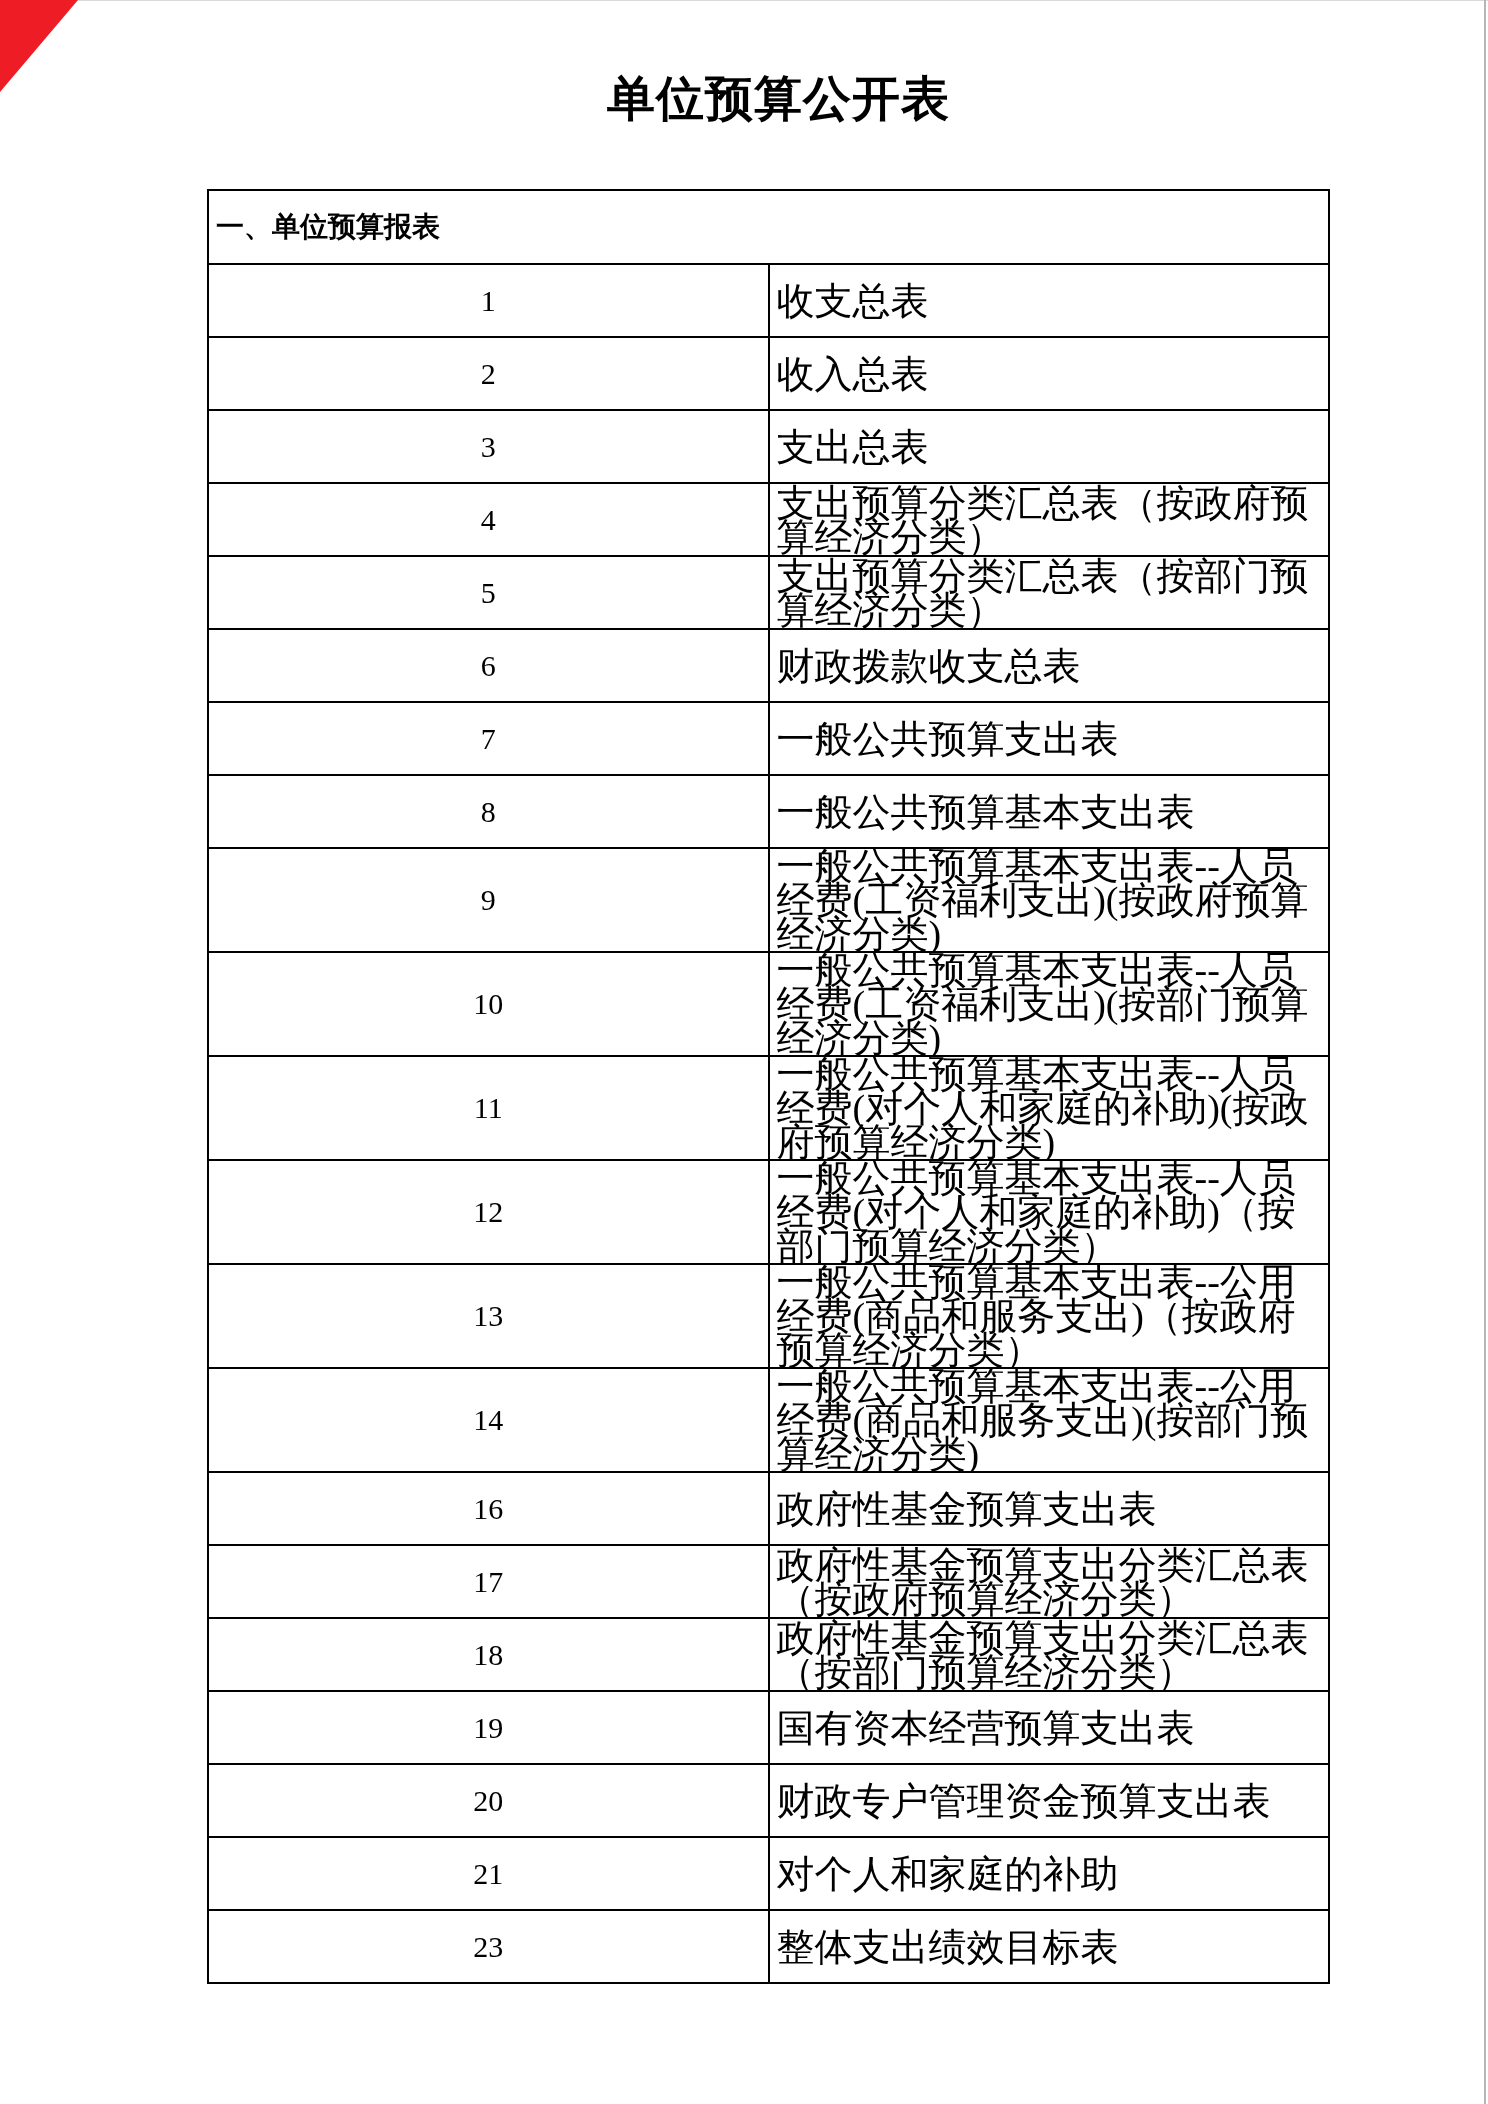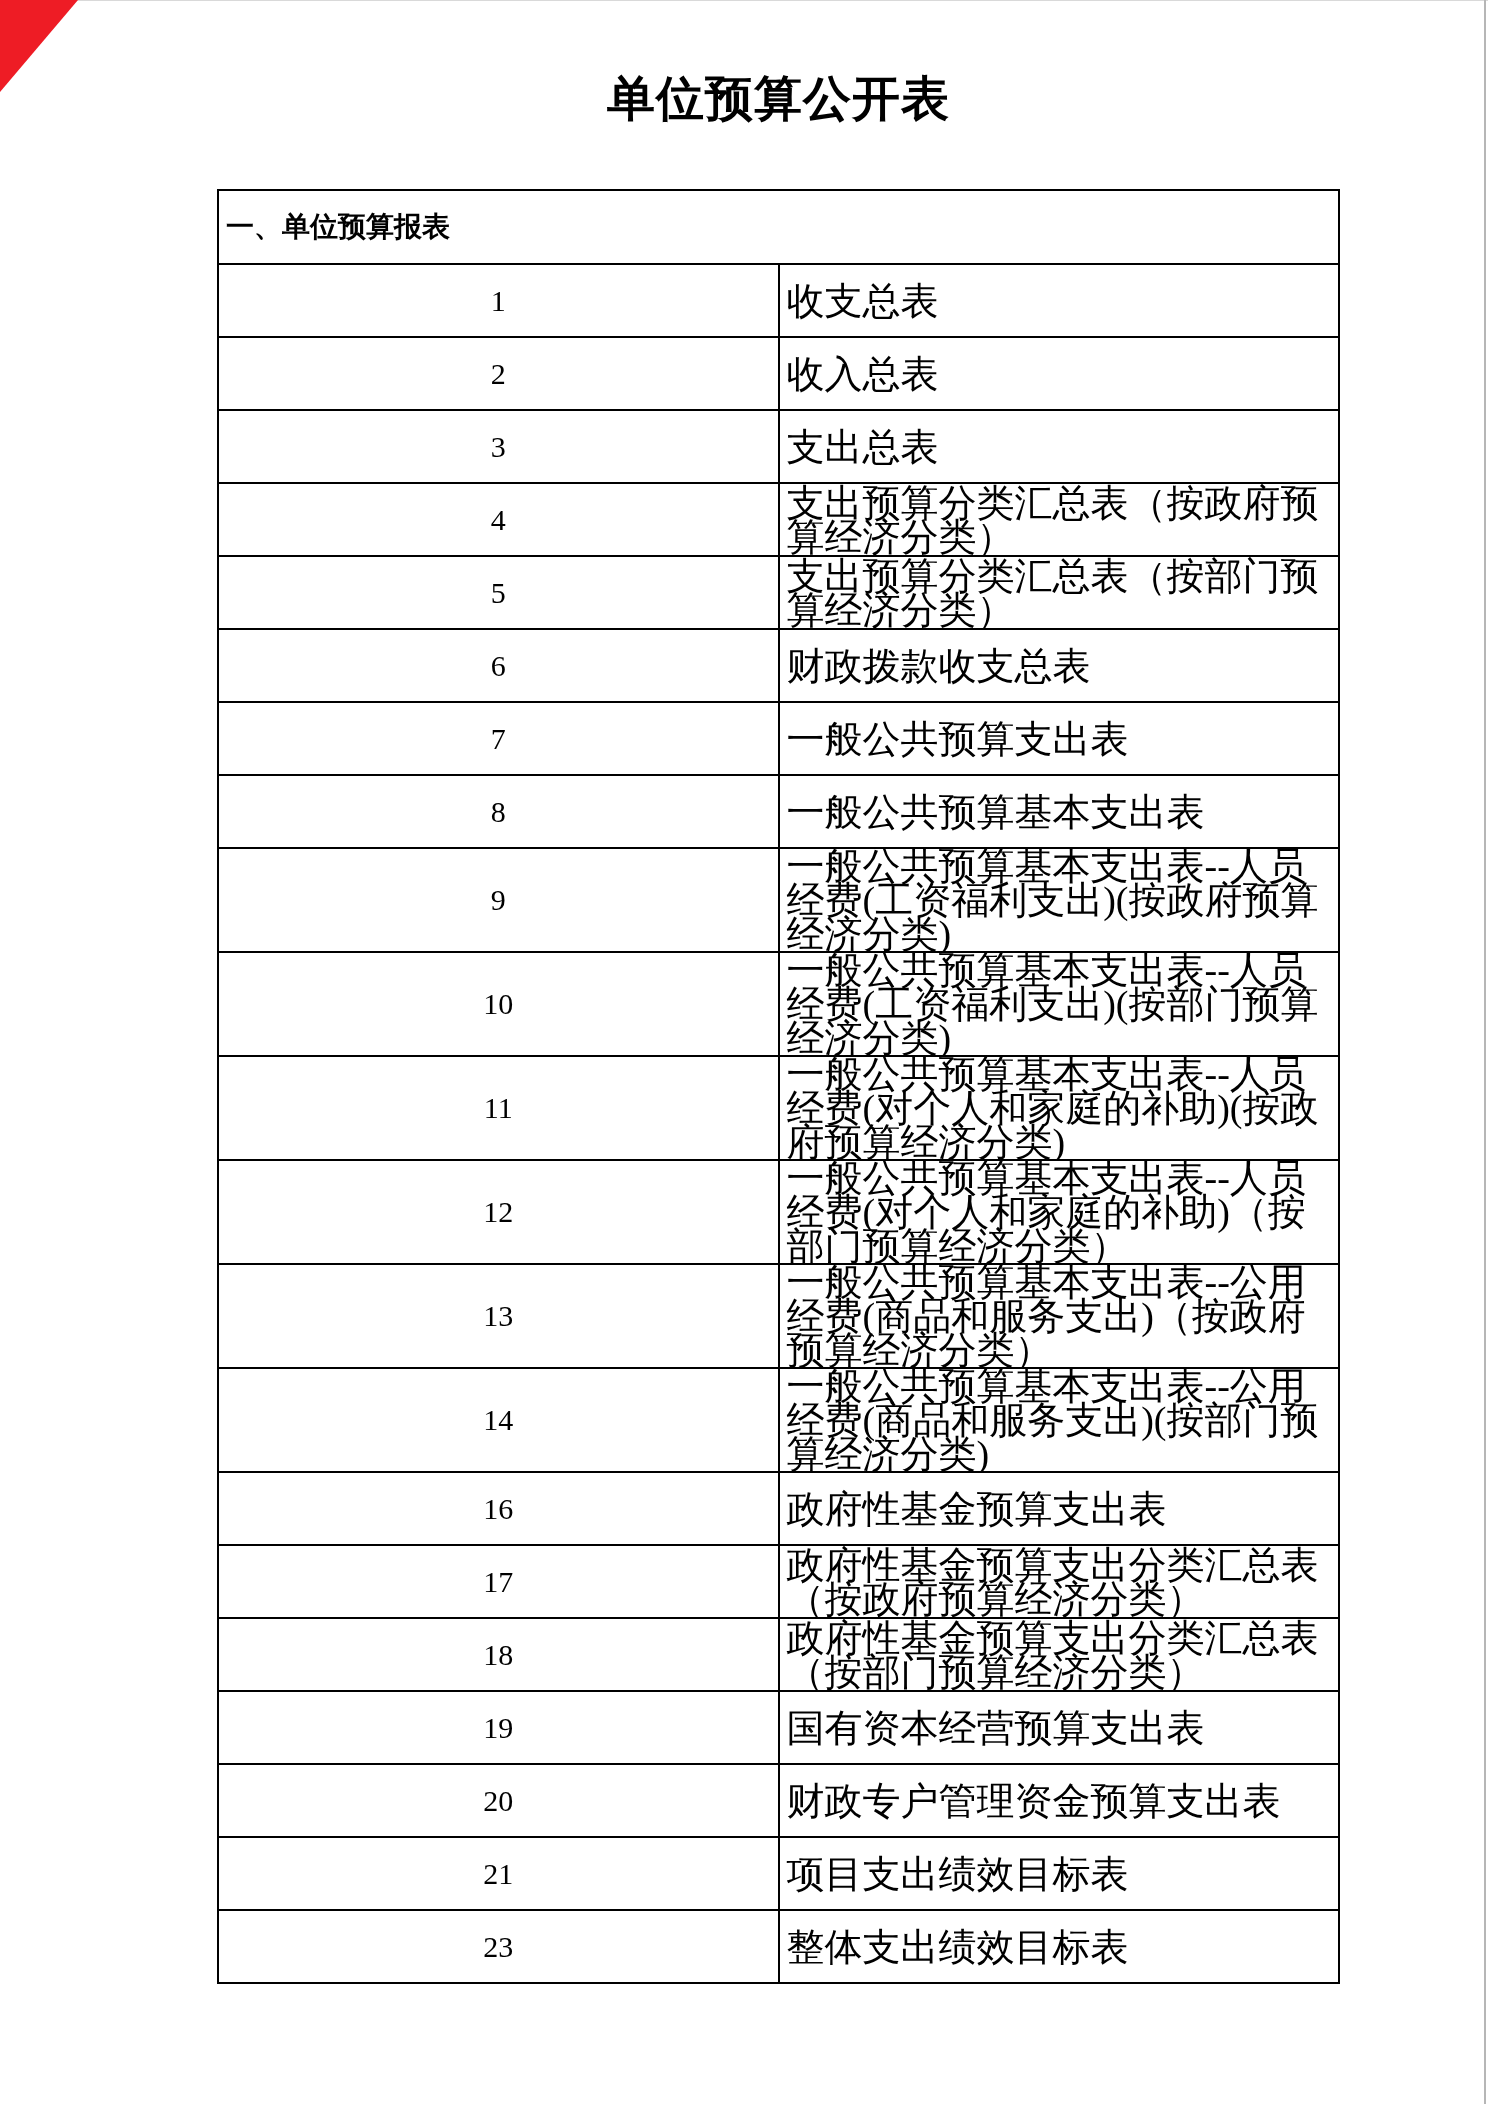--- a/index.html
+++ b/index.html
@@ -22,21 +22,21 @@
   }
   .doc-title{
     position:absolute;left:217px;top:70px;width:1123px;
     text-align:center;
     font-size:48px;font-weight:bold;letter-spacing:1px;
     line-height:58px;
     font-family:"Liberation Serif","DejaVu Serif",serif;
     white-space:nowrap;
   }
   table.sheet{
-    position:absolute;left:217px;top:189px;width:1123px;
+    position:absolute;left:207px;top:189px;width:1123px;
     border-collapse:collapse;table-layout:fixed;
     background:#fff;
   }
   table.sheet td{
     border:2px solid #000;
     overflow:hidden;
   }
   tr.section-row td{
     height:72px;
     font-family:"Liberation Sans","DejaVu Sans",sans-serif;
@@ -144,20 +144,20 @@
     <tr class="item-row">
       <td class="cell-no">19</td>
       <td class="cell-name">国有资本经营预算支出表</td>
     </tr>
     <tr class="item-row">
       <td class="cell-no">20</td>
       <td class="cell-name">财政专户管理资金预算支出表</td>
     </tr>
     <tr class="item-row">
       <td class="cell-no">21</td>
-      <td class="cell-name">项目支出绩效目标表</td>
+      <td class="cell-name">对个人和家庭的补助</td>
     </tr>
     <tr class="item-row">
       <td class="cell-no">23</td>
       <td class="cell-name">整体支出绩效目标表</td>
     </tr>
   </tbody>
 </table>
 
 </body></html>

